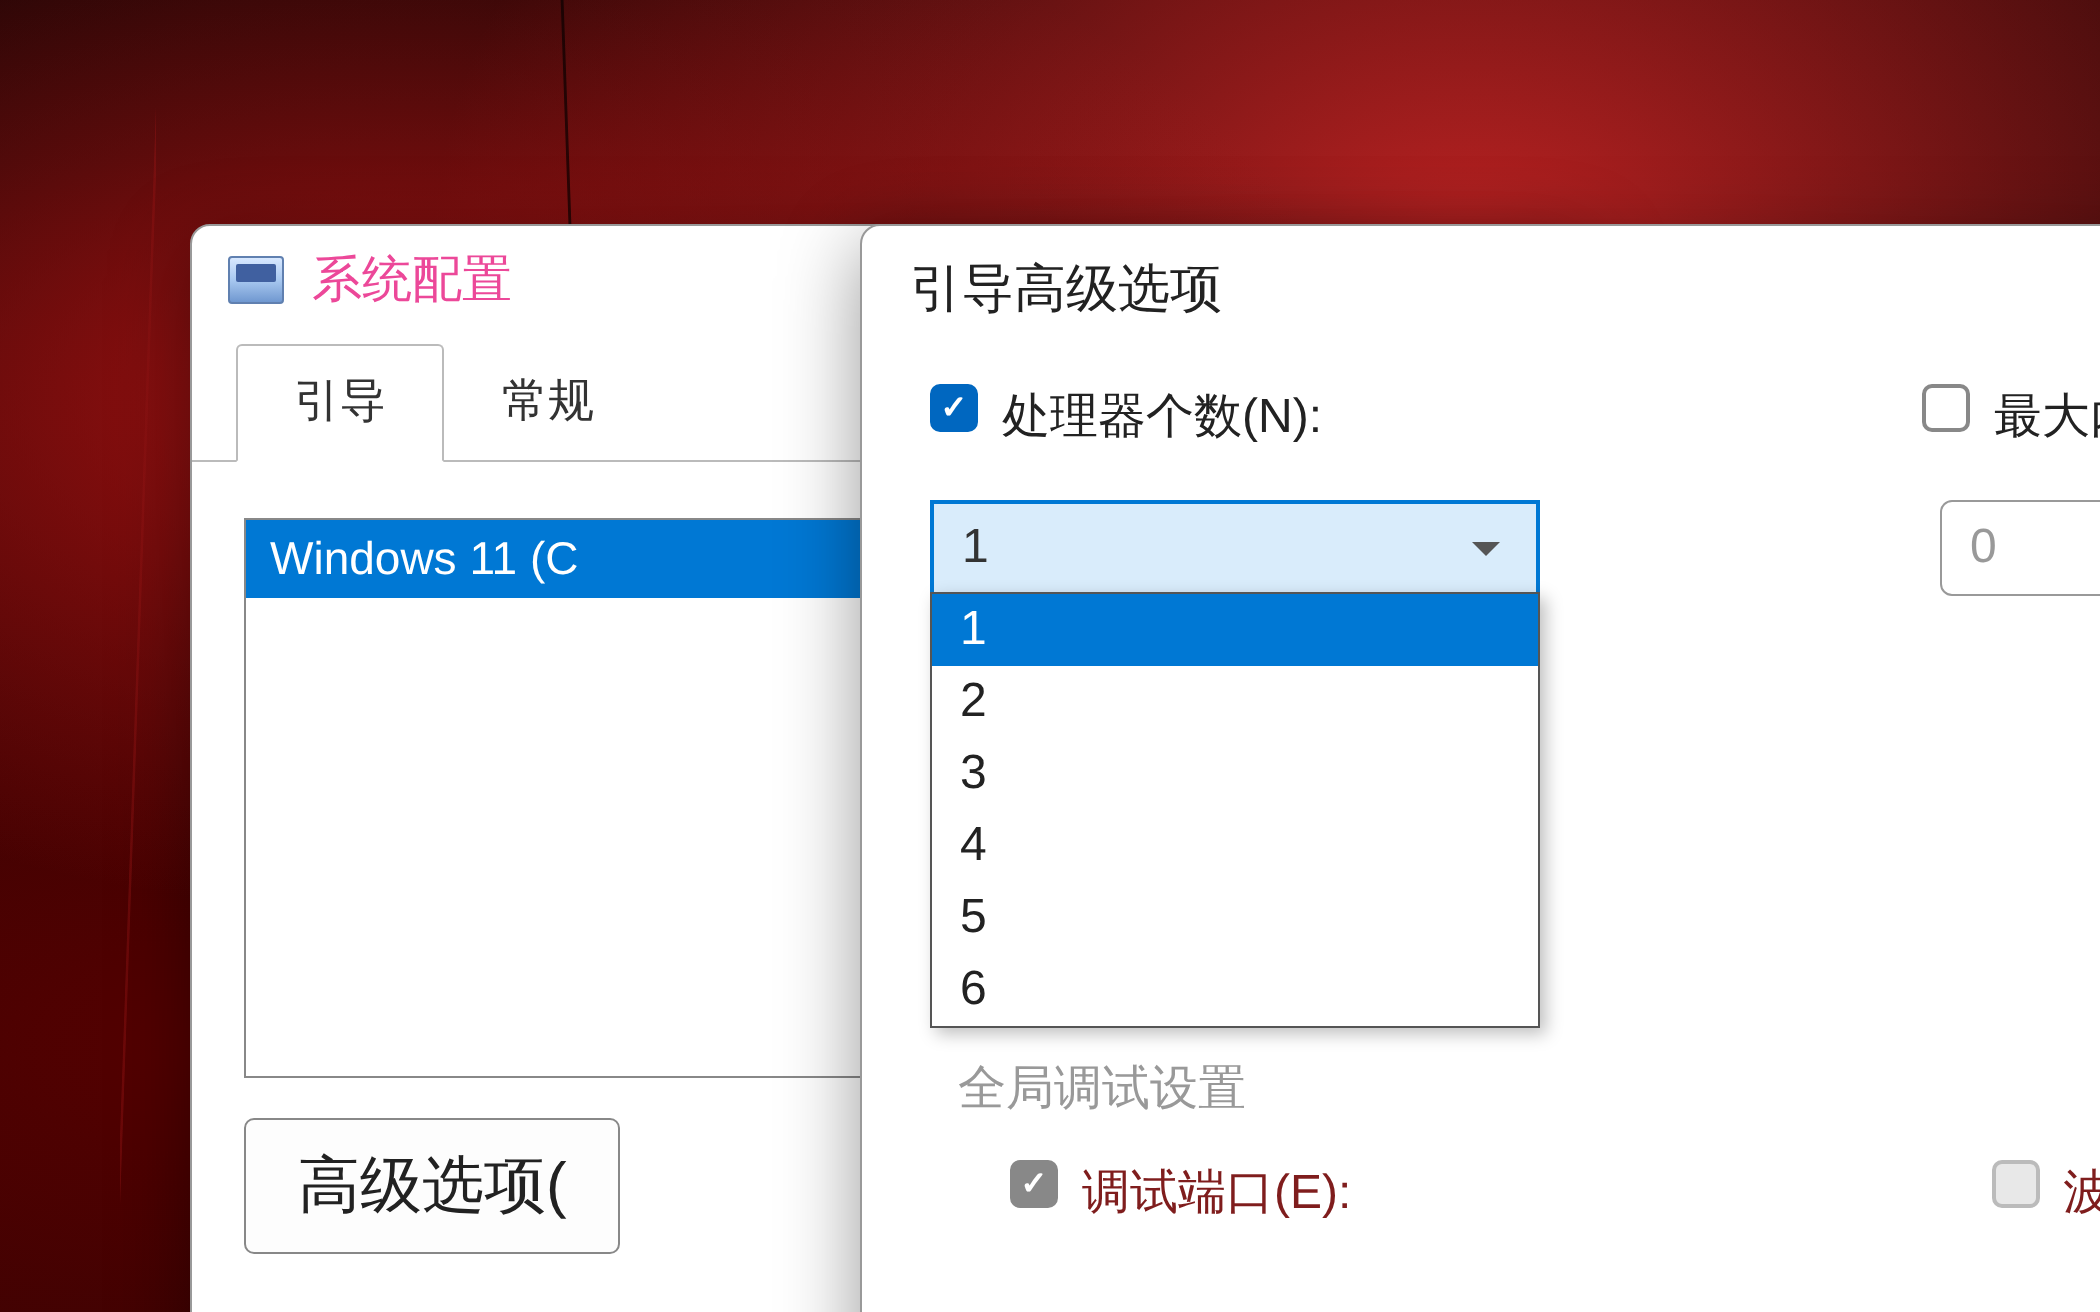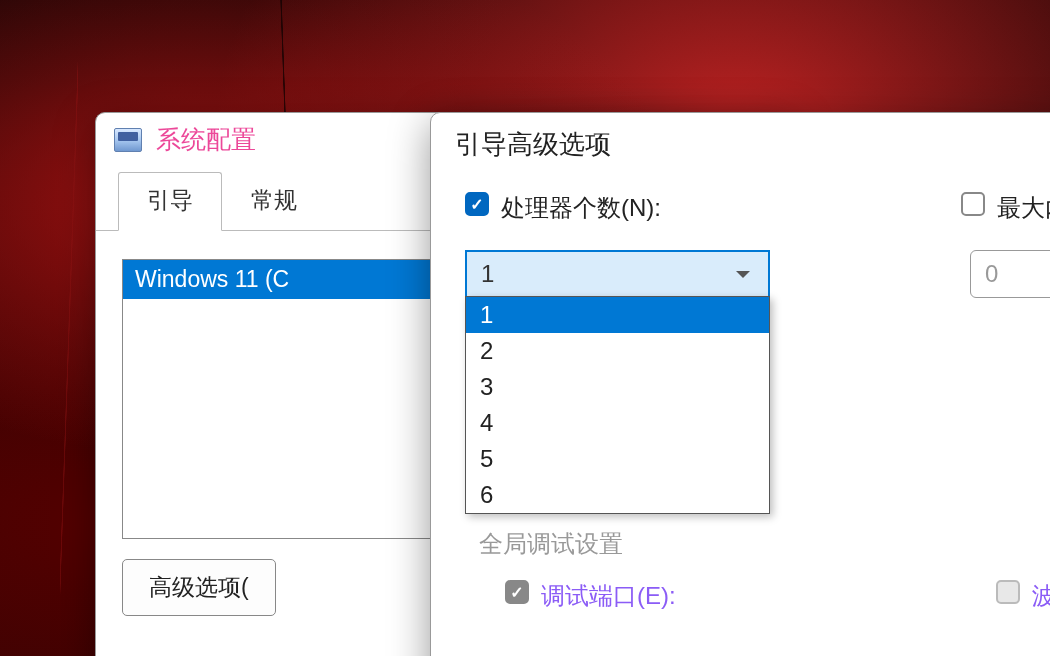--- a/index.html
+++ b/index.html
@@ -152,21 +152,21 @@
       white-space: nowrap;
       overflow: hidden;
     }
     
     .btn-advanced {
       margin-top: 20px;
       border: 1px solid #888;
       background: #fdfdfd;
       border-radius: 5px;
       padding: 12px 26px;
-      font-size: 23px;
+      font-size: 31px;
       color: #222;
       cursor: pointer;
       display: inline-block;
     }
     
     .content-advanced {
       padding: 0 34px;
     }
     
     .option-row {
@@ -214,21 +214,21 @@
       border-color: #888;
     }
     
     .check-label {
       font-size: 24px;
       color: #222;
       white-space: nowrap;
     }
     
     .check-label.disabled {
-      color: #8b5cf6;
+      color: #7f1d1d;
     }
     
     .dropdown-wrap {
       position: relative;
       margin-top: 26px;
     }
     
     .dropdown-select {
       width: 305px;
       height: 48px;

